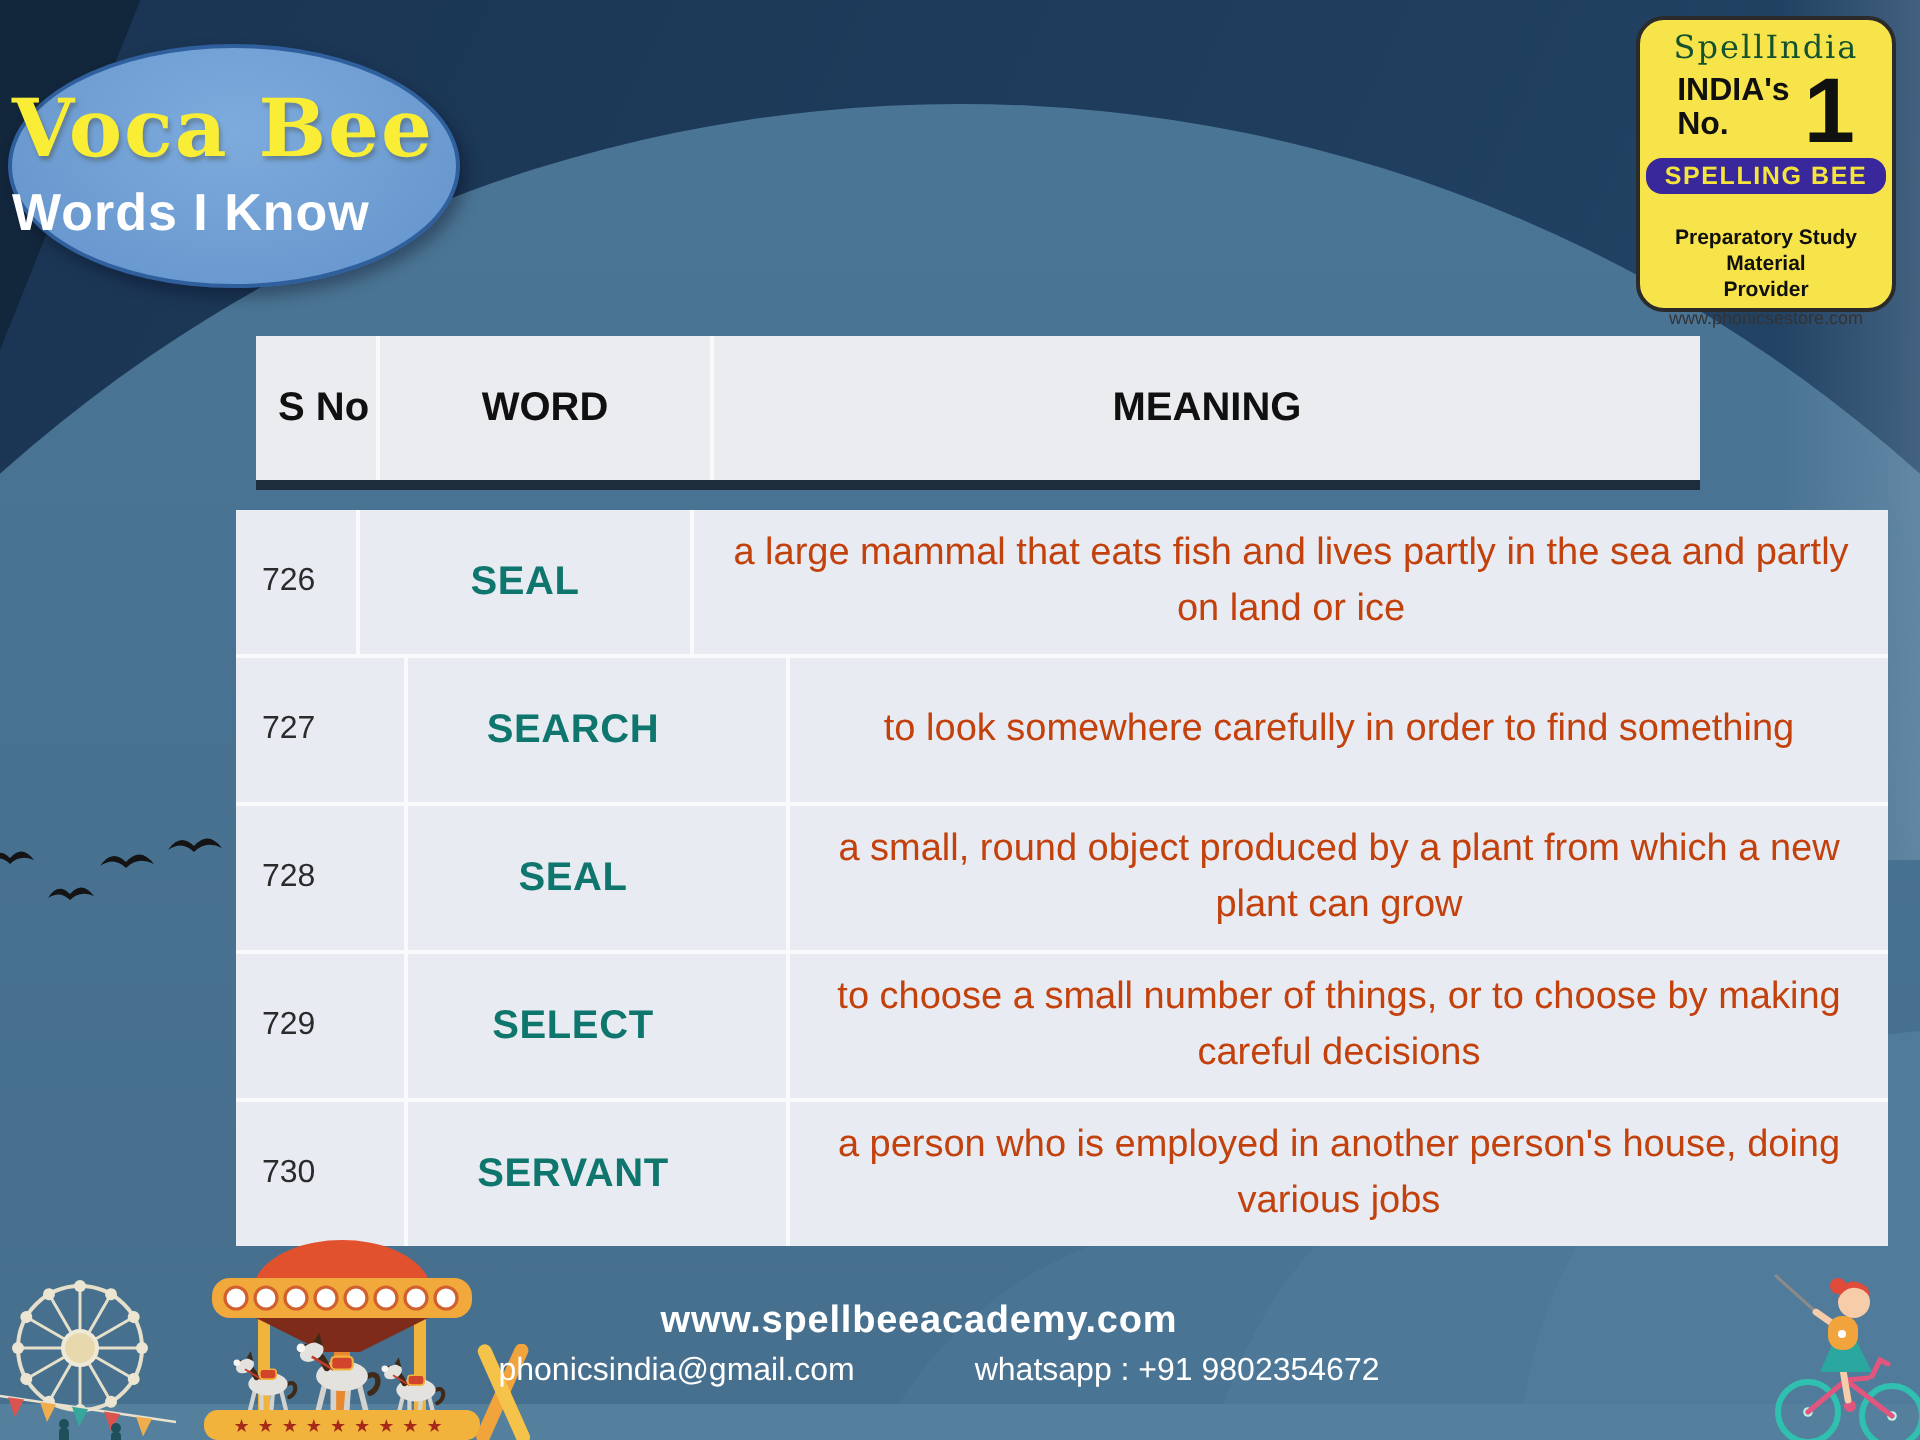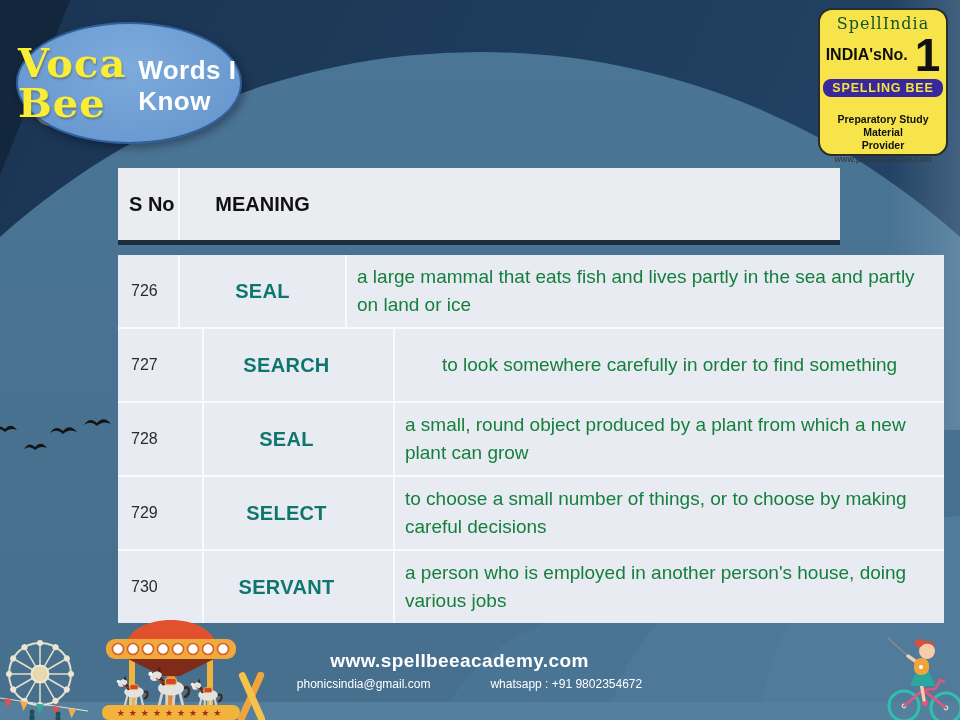--- a/index.html
+++ b/index.html
@@ -16,63 +16,63 @@
   .cloud{position:absolute;border-radius:50%;}
   .cloud.c1{left:600px;top:545px;width:460px;height:460px;background:#4d7897;}
   .cloud.c2{left:760px;top:515px;width:430px;height:430px;background:#517b9a;}
   .cloud.c3{left:420px;top:610px;width:390px;height:390px;background:#4a7493;}
   .bottom-strip{position:absolute;left:0;top:702px;width:960px;height:18px;background:#54809e;}
   .edge-glow{position:absolute;right:0;top:0;width:70px;height:430px;
     background:linear-gradient(to right,rgba(190,215,235,0) 0%,rgba(190,215,235,0.20) 100%);}
   .orange-dot{position:absolute;left:34px;top:92px;width:30px;height:30px;border-radius:50%;
     background:#e2973a;border:2px solid #b5742a;}
   
-  .title-ellipse{position:absolute;left:16px;top:22px;width:222px;height:118px;border-radius:50%;
+  .title-ellipse{position:absolute;left:4px;top:22px;width:222px;height:118px;border-radius:50%;
     background:radial-gradient(ellipse at 50% 35%,#7dabdd 0%,#6b9ad0 70%,#6191c8 100%);
     border:2px solid #2f5f9d;box-shadow:3px 4px 8px rgba(0,0,20,.35);
-    display:flex;flex-direction:row;align-items:center;justify-content:center;}
+    display:flex;flex-direction:column;align-items:flex-start;justify-content:center;}
   .title-main{font-family:"DejaVu Serif",serif;font-weight:bold;font-size:40px;line-height:1.0;
     color:#f9ee35;letter-spacing:1px;text-shadow:1px 2px 2px rgba(50,35,0,.30);}
   .title-sub{font-size:26px;font-weight:bold;color:#ffffff;margin-top:6px;letter-spacing:.5px;}
   
   .logo{position:absolute;left:818px;top:8px;width:130px;height:148px;box-sizing:border-box;
     background:#f7e44b;border:2px solid #2b2b2b;border-radius:14px;
     display:flex;flex-direction:column;align-items:center;padding:5px 4px 4px;}
   .logo-brand{font-family:"DejaVu Serif",serif;font-size:16px;color:#14532d;
     letter-spacing:1px;line-height:1.1;}
   .logo-rank-row{display:flex;align-items:center;gap:7px;margin-top:3px;}
-  .logo-rank-left{display:flex;align-items:flex-start;line-height:1.05;}
+  .logo-rank-left{display:flex;flex-direction:column;align-items:flex-start;line-height:1.05;}
   .logo-india,.logo-no{font-size:16px;font-weight:bold;color:#101010;}
   .logo-one{font-size:46px;font-weight:bold;color:#101010;line-height:.85;}
   .logo-banner{margin-top:4px;background:#39289b;color:#f5e43c;font-weight:bold;font-size:12.5px;
     letter-spacing:.8px;padding:2px 9px;border-radius:8px;white-space:nowrap;text-align:right;}
   .logo-tagline{margin-top:16px;font-size:10.5px;font-weight:bold;color:#101010;
     text-align:center;line-height:1.25;}
   .logo-site{margin-top:2px;font-size:9px;color:#333;}
   
-  .tbl-header{position:absolute;left:118px;top:168px;width:722px;height:72px;
+  .tbl-header{position:absolute;left:128px;top:168px;width:722px;height:72px;
     background:#eaecef;border-bottom:5px solid #1e2d3c;
     display:grid;grid-template-columns:60px 167px 1fr;align-items:center;}
   .tbl-body{position:absolute;left:118px;top:255px;width:826px;background:#e9ebf2;}
   .t-row{display:grid;grid-template-columns:60px 167px 1fr;height:72px;align-items:center;}
   .t-row + .t-row{border-top:2px solid #f8fafc;gap:24px;}
   .cell-divider{border-left:2px solid #f8fafc;}
   .h-cell{font-size:20px;font-weight:bold;color:#101010;height:100%;
     display:flex;align-items:center;justify-content:center;}
   .h-cell.first{justify-content:flex-start;padding-left:11px;}
   .c-no{font-size:16px;color:#2b2b2b;padding-left:13px;}
   .c-word{font-size:20px;font-weight:bold;color:#0f766e;text-align:left;height:100%;
     display:flex;align-items:center;justify-content:center;letter-spacing:.3px;}
-  .c-meaning{font-size:19px;color:#15803d;line-height:1.5;text-align:left;padding:0 10px;height:100%;
+  .c-meaning{font-size:19px;color:#c2410c;line-height:1.5;text-align:center;padding:0 10px;height:100%;
     display:flex;align-items:center;justify-content:center;}
   
   .footer{position:absolute;left:0;top:650px;width:903px;display:flex;flex-direction:column;
     align-items:center;color:#ffffff;z-index:5;}
   .footer-site{font-size:19px;font-weight:bold;letter-spacing:.4px;transform:translateX(8px);}
-  .footer-line2{display:flex;gap:60px;margin-top:5px;font-size:12px;transform:translateX(18px);}
+  .footer-line2{display:flex;gap:60px;margin-top:5px;font-size:16px;transform:translateX(18px);}
   
   .deco{position:absolute;z-index:3;}
   .birds{left:0;top:415px;}
   .ferris{left:0;top:632px;}
   .bunting{left:0;top:690px;}
   .carousel{left:96px;top:618px;}
   .sticks{left:226px;top:672px;}
   .girl{left:874px;top:630px;}
 </style>
 </head>
@@ -229,20 +229,21 @@
     <div class="logo-banner">SPELLING BEE</div>
     <div class="logo-tagline">
       <span>Preparatory Study Material</span><br>
       <span>Provider</span>
     </div>
     <div class="logo-site">www.phonicsestore.com</div>
   </div>
 
   <div class="tbl-header">
     <div class="h-cell first">S No</div>
+    <div class="h-cell cell-divider">WORD</div>
     <div class="h-cell cell-divider">MEANING</div>
   </div>
 
   <div class="tbl-body">
     <div class="t-row">
       <div class="c-no">726</div>
       <div class="c-word cell-divider">SEAL</div>
       <div class="c-meaning cell-divider">a large mammal that eats fish and lives partly in the sea and partly on land or ice</div>
     </div>
     <div class="t-row">

